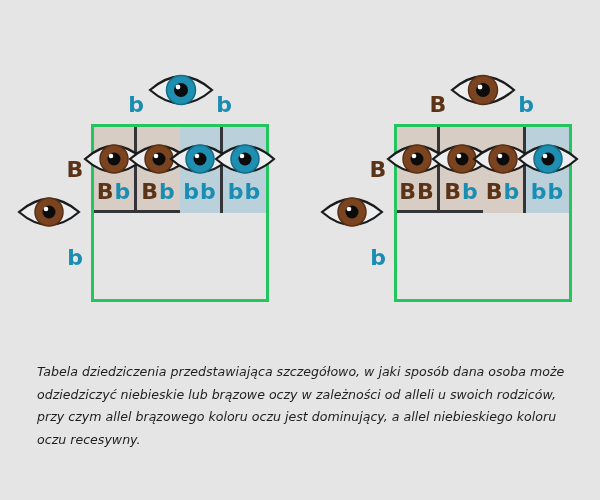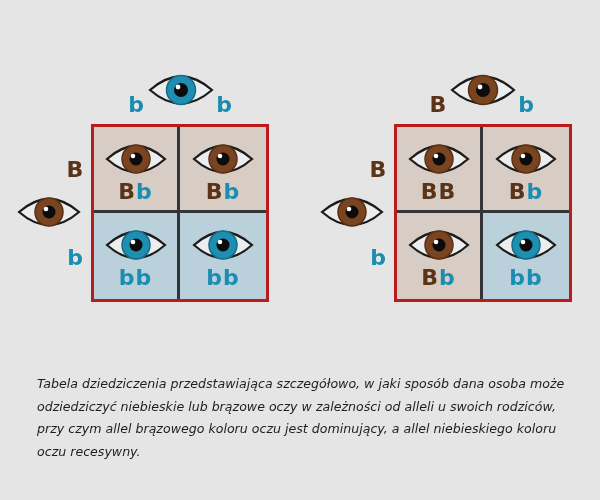--- a/index.html
+++ b/index.html
@@ -15,23 +15,23 @@
       position: absolute;
       font-family: "DejaVu Sans", sans-serif;
       font-weight: bold;
       font-size: 22px;
       line-height: 22px;
       transform: translate(-50%, -50%);
     }
     .grid {
       position: absolute;
       box-sizing: border-box;
-      border: 3px solid #b91c1c;
+      border: 3px solid #22c55e;
       display: grid;
-      grid-template-columns: 1fr 1fr;
+      grid-template-columns: 1fr 1fr 1fr 1fr;
       grid-template-rows: 1fr 1fr;
     }
     .cell {
       position: relative;
       box-sizing: border-box;
     }
     .cell.c0 { border-right: 3px solid #333538; }
     .cell.r0 { border-bottom: 3px solid #333538; }
     .cell.brown-bg { background: #d8cdc4; }
     .cell.blue-bg { background: #bad0da; }
@@ -43,21 +43,21 @@
       position: absolute; left: 0; right: 0; top: 53px;
       text-align: center;
       font-weight: bold;
       font-size: 22px;
       line-height: 24px;
       letter-spacing: 1px;
     }
     .eye { display: block; }
     .caption {
       position: absolute;
-      left: 37px; top: 373px;
+      left: 37px; top: 361px;
       width: 540px;
       font-family: "DejaVu Sans", sans-serif;
       font-style: italic;
       font-size: 12.6px;
       line-height: 22.5px;
       color: #1e1e1e;
     }
   </style>
 </head>
 <body>

